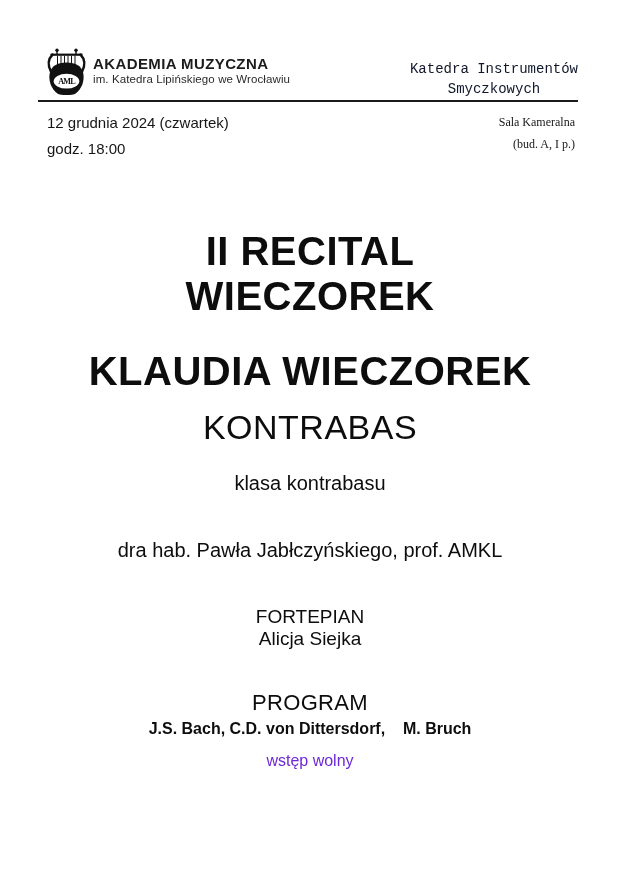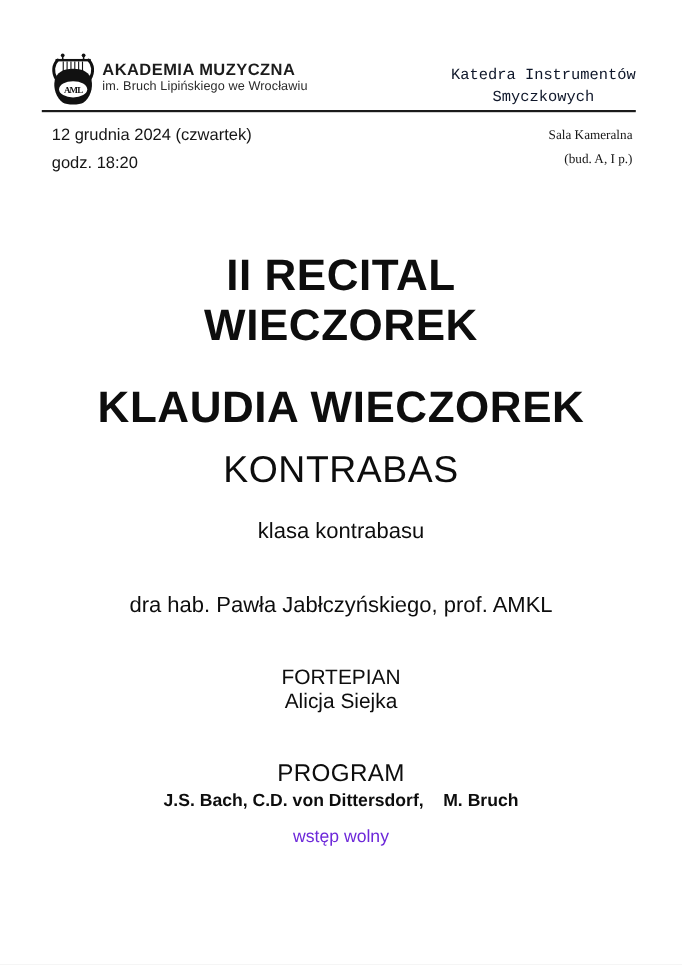--- a/index.html
+++ b/index.html
@@ -78,32 +78,32 @@
       <path d="M35.5 6.6 C 39.5 10.5 40.8 17 36.8 24" stroke="#111" stroke-width="2.6" fill="none" stroke-linecap="round"></path>
 
       <path d="M21.5 14.5 C 12 14.5 6.5 18 4.8 25 C 3.2 32 6 41 12.3 45.4 C 15.5 47.6 27.5 47.6 30.7 45.4 C 37 41 39.8 32 38.2 25 C 36.5 18 31 14.5 21.5 14.5 Z" fill="#111"></path>
 
       <ellipse cx="21.5" cy="33.2" rx="12.8" ry="7.4" fill="#ffffff"></ellipse>
       <text x="21.5" y="36.4" text-anchor="middle" font-family="Liberation Serif, DejaVu Serif, serif" font-size="8.2" font-weight="bold" letter-spacing="-0.8" fill="#111">AML</text>
     </svg>
   </div>
 
   <div class="academy-name">AKADEMIA MUZYCZNA</div>
-  <div class="academy-sub">im. Bruch Lipińskiego we Wrocławiu</div>
+  <div class="academy-sub">im. Katedra Lipińskiego we Wrocławiu</div>
 
   <div class="dept">
     <div>Katedra Instrumentów</div>
     <div>Smyczkowych</div>
   </div>
 
   <div class="rule"></div>
 
   <div class="date-block">
     <div>12 grudnia 2024 (czwartek)</div>
-    <div>godz. 18:20</div>
+    <div>godz. 18:00</div>
   </div>
 
   <div class="venue-block">
     <div>Sala Kameralna</div>
     <div>(bud. A, I p.)</div>
   </div>
 
   <div class="cline title-line1">II RECITAL</div>
   <div class="cline title-line2">WIECZOREK</div>
 

